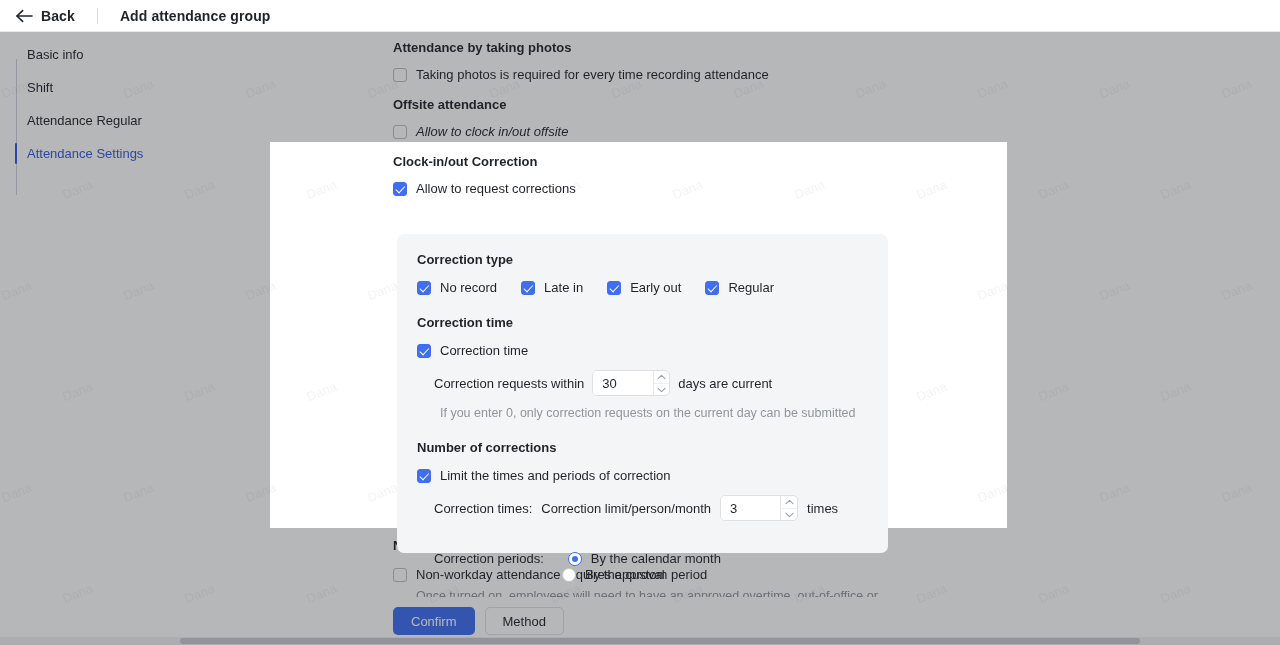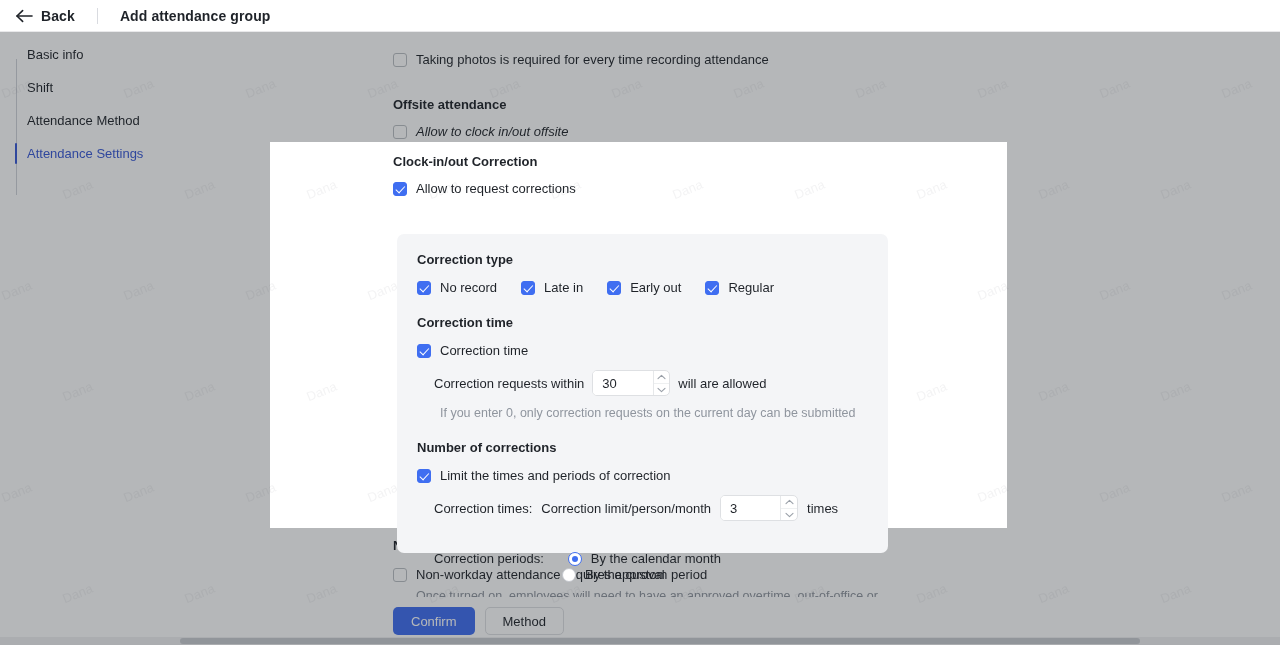--- a/index.html
+++ b/index.html
@@ -315,31 +315,32 @@
 
     <div class="sidebar">
       <div class="sidebar-rail"></div>
       <div class="sidebar-item">
         <span>Basic info</span>
       </div>
       <div class="sidebar-item">
         <span>Shift</span>
       </div>
       <div class="sidebar-item">
-        <span>Attendance Method</span>
+        <span>Attendance Regular</span>
       </div>
       <div class="sidebar-item active">
         <span>Attendance Settings</span>
       </div>
     </div>
 
     <div class="main">
       <div class="form-col">
 
         <div style="position:absolute; left:0; top:8px;">
+          <div class="sec-title">Attendance by taking photos</div>
           <div class="chk-row" style="margin-top:12px;">
             <span class="cbox"></span>
             <span class="chk-label">Taking photos is required for every time recording attendance</span>
           </div>
         </div>
 
         <div style="position:absolute; left:0; top:65px;">
           <div class="sec-title">Offsite attendance</div>
           <div class="chk-row" style="margin-top:12px;font-style:italic;">
             <span class="cbox"></span>
@@ -405,21 +406,21 @@
                   <path d="M1 4.6L4.5 1.3L8 4.6" stroke="#9aa0a8" stroke-width="1.1" stroke-linecap="round" stroke-linejoin="round"></path>
                 </svg>
             </span>
             <span class="step down">
               <svg width="9" height="6" viewBox="0 0 9 6" fill="none">
                   <path d="M1 1.4L4.5 4.7L8 1.4" stroke="#9aa0a8" stroke-width="1.1" stroke-linecap="round" stroke-linejoin="round"></path>
                 </svg>
             </span>
           </span>
         </span>
-        <span class="chk-label">will are allowed</span>
+        <span class="chk-label">days are current</span>
       </div>
 
       <div class="sub-note" style="margin-top:10px; margin-left:23px;">If you enter 0, only correction requests on the current day can be submitted</div>
 
       <div class="sec-title" style="margin-top:20px;">Number of corrections</div>
       <div class="chk-row" style="margin-top:13px;">
         <span class="cbox checked"></span>
         <span class="chk-label">Limit the times and periods of correction</span>
       </div>
 

